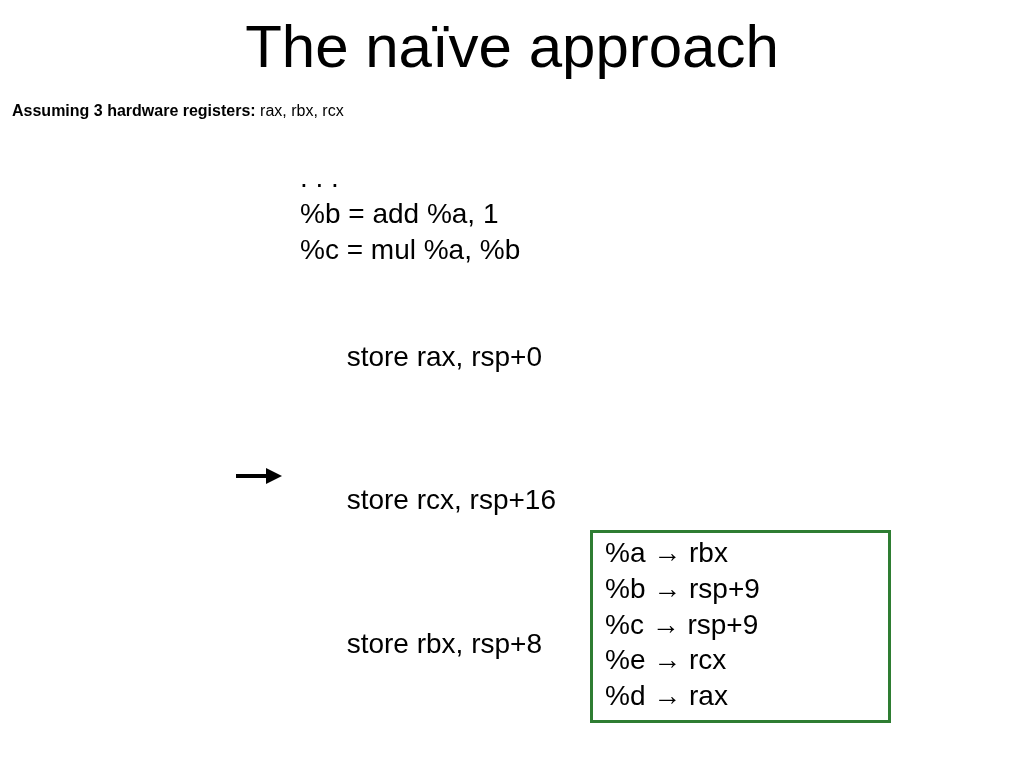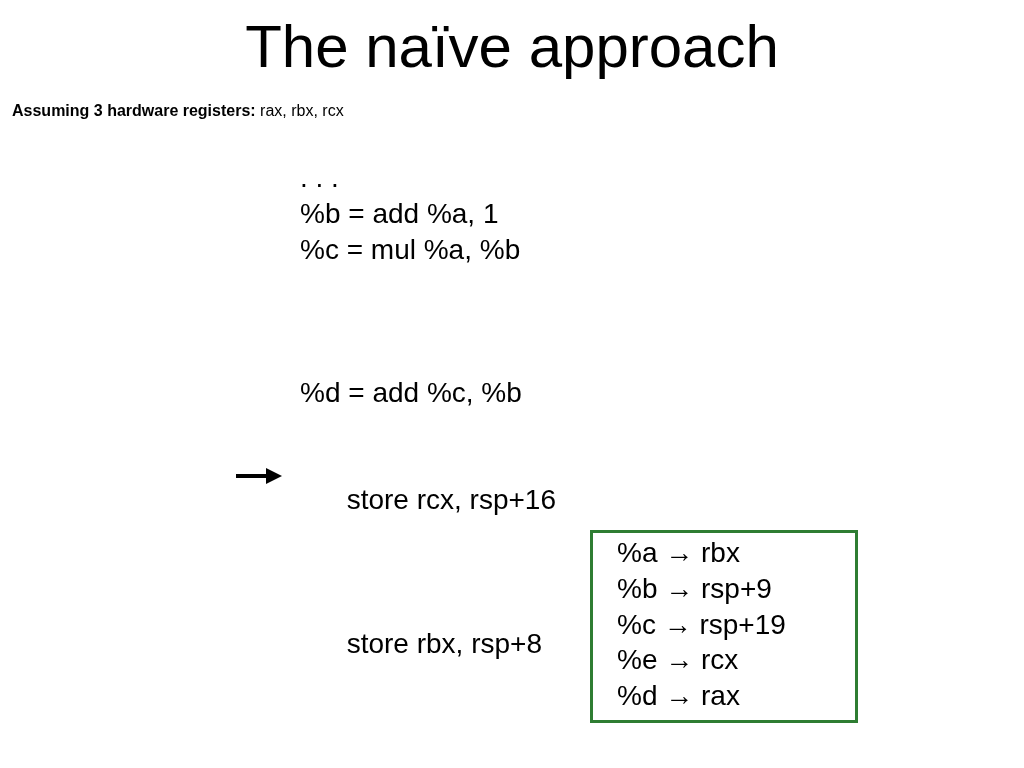--- a/index.html
+++ b/index.html
@@ -62,47 +62,47 @@
     left: 234px;
     top: 465px;
     width: 48px;
     height: 22px;
   }
   .arrow svg { display: block; }
   .mapbox {
     position: absolute;
     left: 590px;
     top: 530px;
-    width: 268px;
+    width: 301px;
     border: 3px solid #2e7d32;
     font-size: 28px;
     line-height: 1.28;
-    padding: 2px 8px 6px 24px;
+    padding: 2px 8px 6px 12px;
   }
   .maprow { white-space: pre; }
 </style>
 </head>
 <body>
 
 <div class="slide">
 
   <div class="title">The naïve approach</div>
 
   <div class="subtitle">
     <span class="bold">Assuming 3 hardware registers: </span><span class="regs">rax, rbx, rcx</span>
   </div>
 
   <div class="code-block">
     <div class="code-line">. . .</div>
     <div class="code-line">%b = add %a, 1</div>
     <div class="code-line">%c = mul %a, %b</div>
     <div class="code-line">
       <span class="hl"></span>
+      <span>store rax, rsp+0</span>
     </div>
-    <div class="code-line">%d = add %c, %b</div>
     <div class="code-line">
       <span class="hl"></span>
       <span>store rcx, rsp+16</span>
     </div>
     <div class="code-line">
       <span class="hl"></span>
       <span>store rbx, rsp+8</span>
     </div>
     <div class="code-line">
       <span class="hl"></span>
@@ -114,18 +114,18 @@
   <div class="arrow">
     <svg width="48" height="22" viewBox="0 0 48 22">
       <line x1="2" y1="11" x2="34" y2="11" stroke="#000" stroke-width="4"></line>
       <polygon points="32,3 48,11 32,19" fill="#000"></polygon>
     </svg>
   </div>
 
   <div class="mapbox">
     <div class="maprow">%a → rbx</div>
     <div class="maprow">%b → rsp+9</div>
-    <div class="maprow">%c → rsp+19</div>
+    <div class="maprow">%c → rsp+9</div>
     <div class="maprow">%e → rcx</div>
     <div class="maprow">%d → rax</div>
   </div>
 
 </div>
 
 </body></html>

